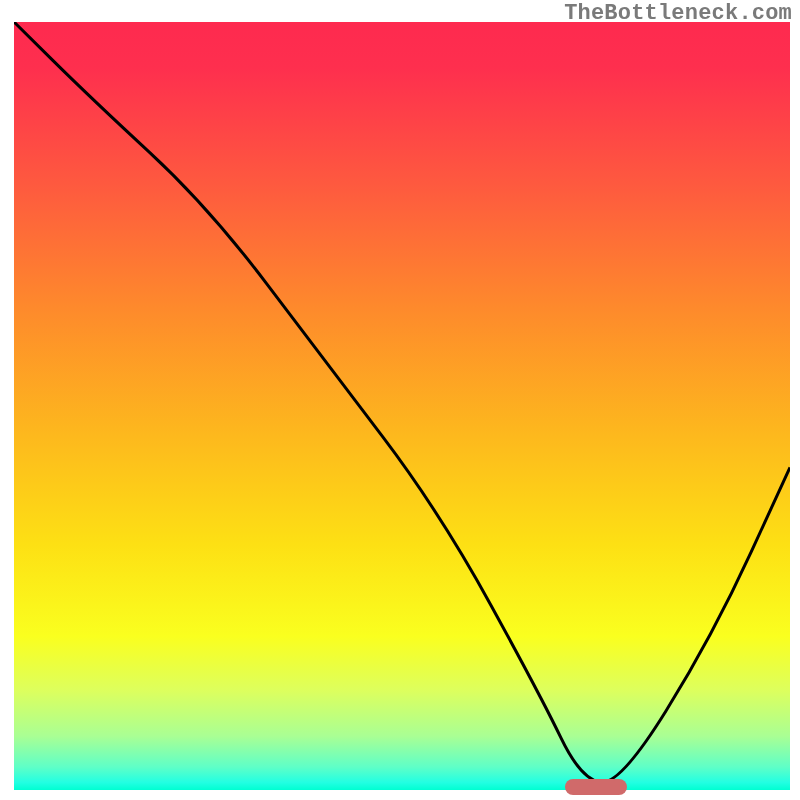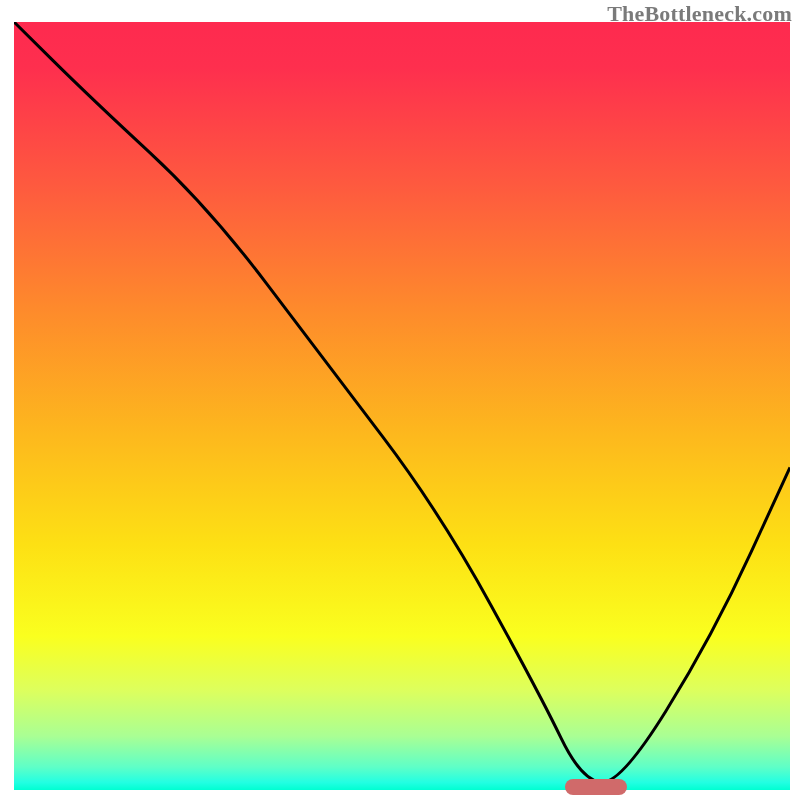--- a/index.html
+++ b/index.html
@@ -43,21 +43,21 @@
     position: absolute;
     width: 50px;
     height: 16px;
     border-radius: 8px;
     background: #d06a6a;
   }
   .watermark {
     position: absolute;
     top: 1px;
     right: 8px;
-    font-family: Liberation Serif, serif;
+    font-family: Liberation Mono, monospace;
     font-size: 22px;
     font-weight: 600;
     color: #7a7a7a;
     letter-spacing: 0.2px;
   }
 </style>
 </head>
 <body>
 
 <div class="plot-area"></div>

